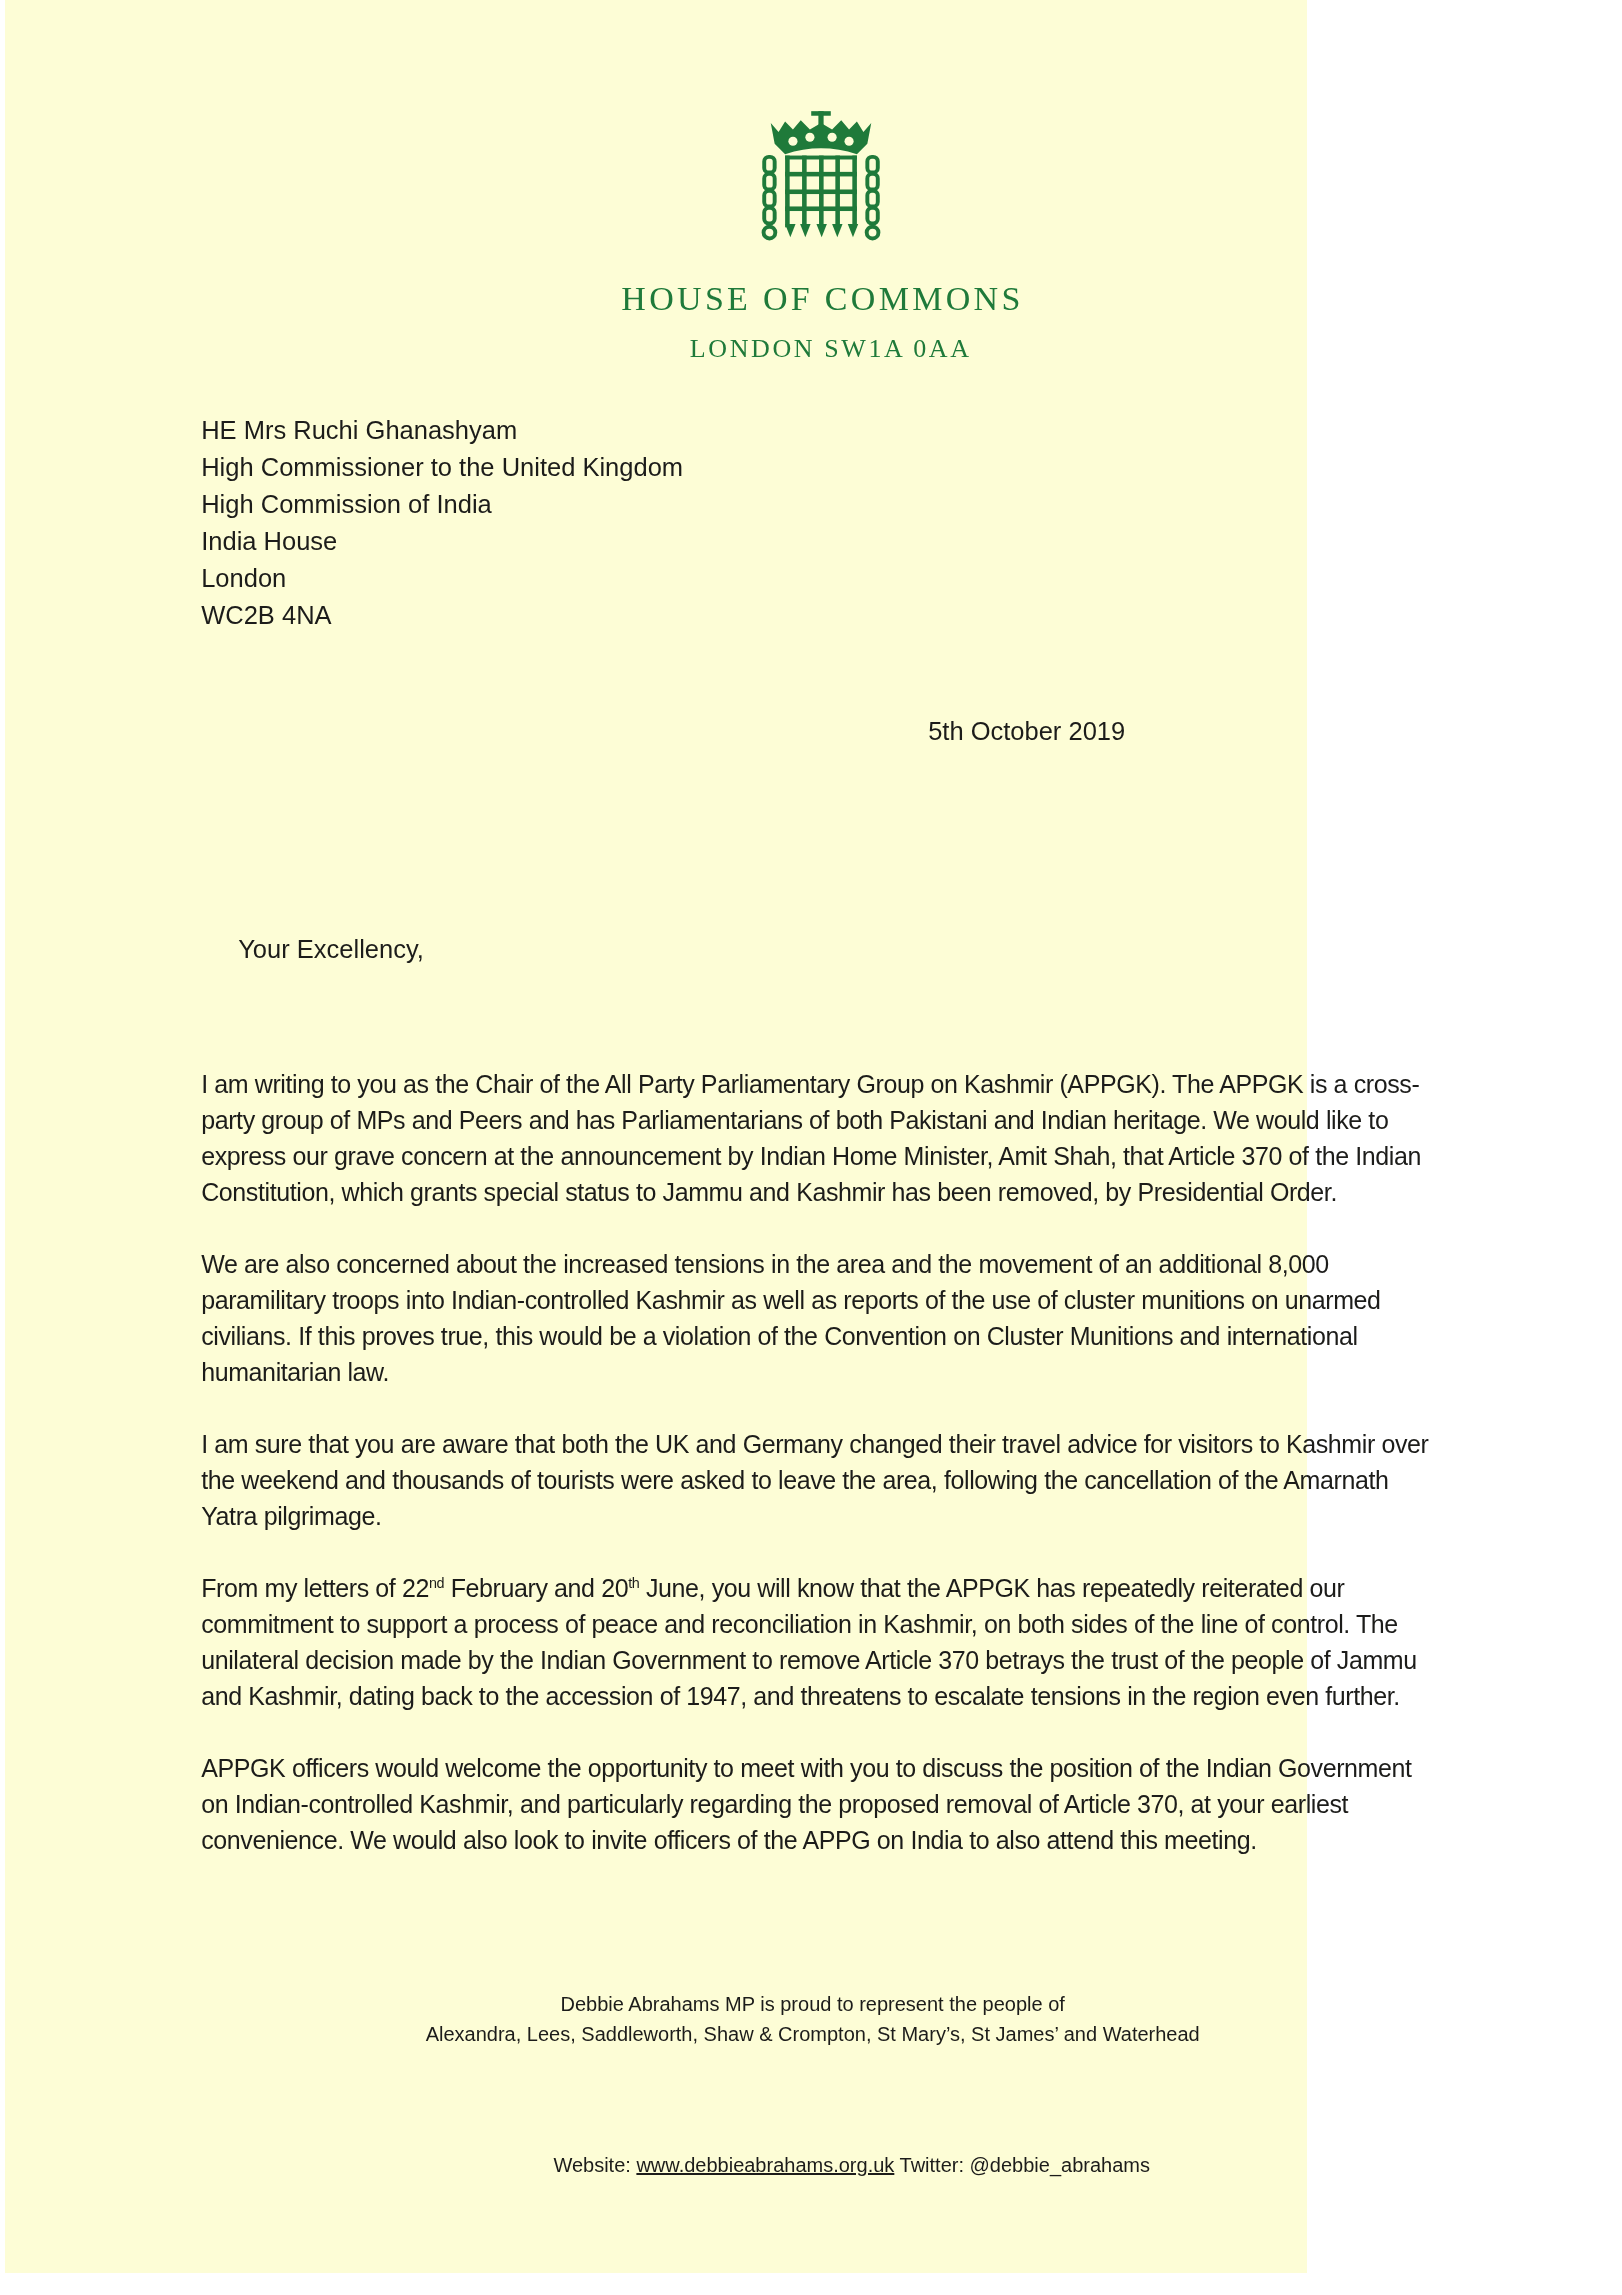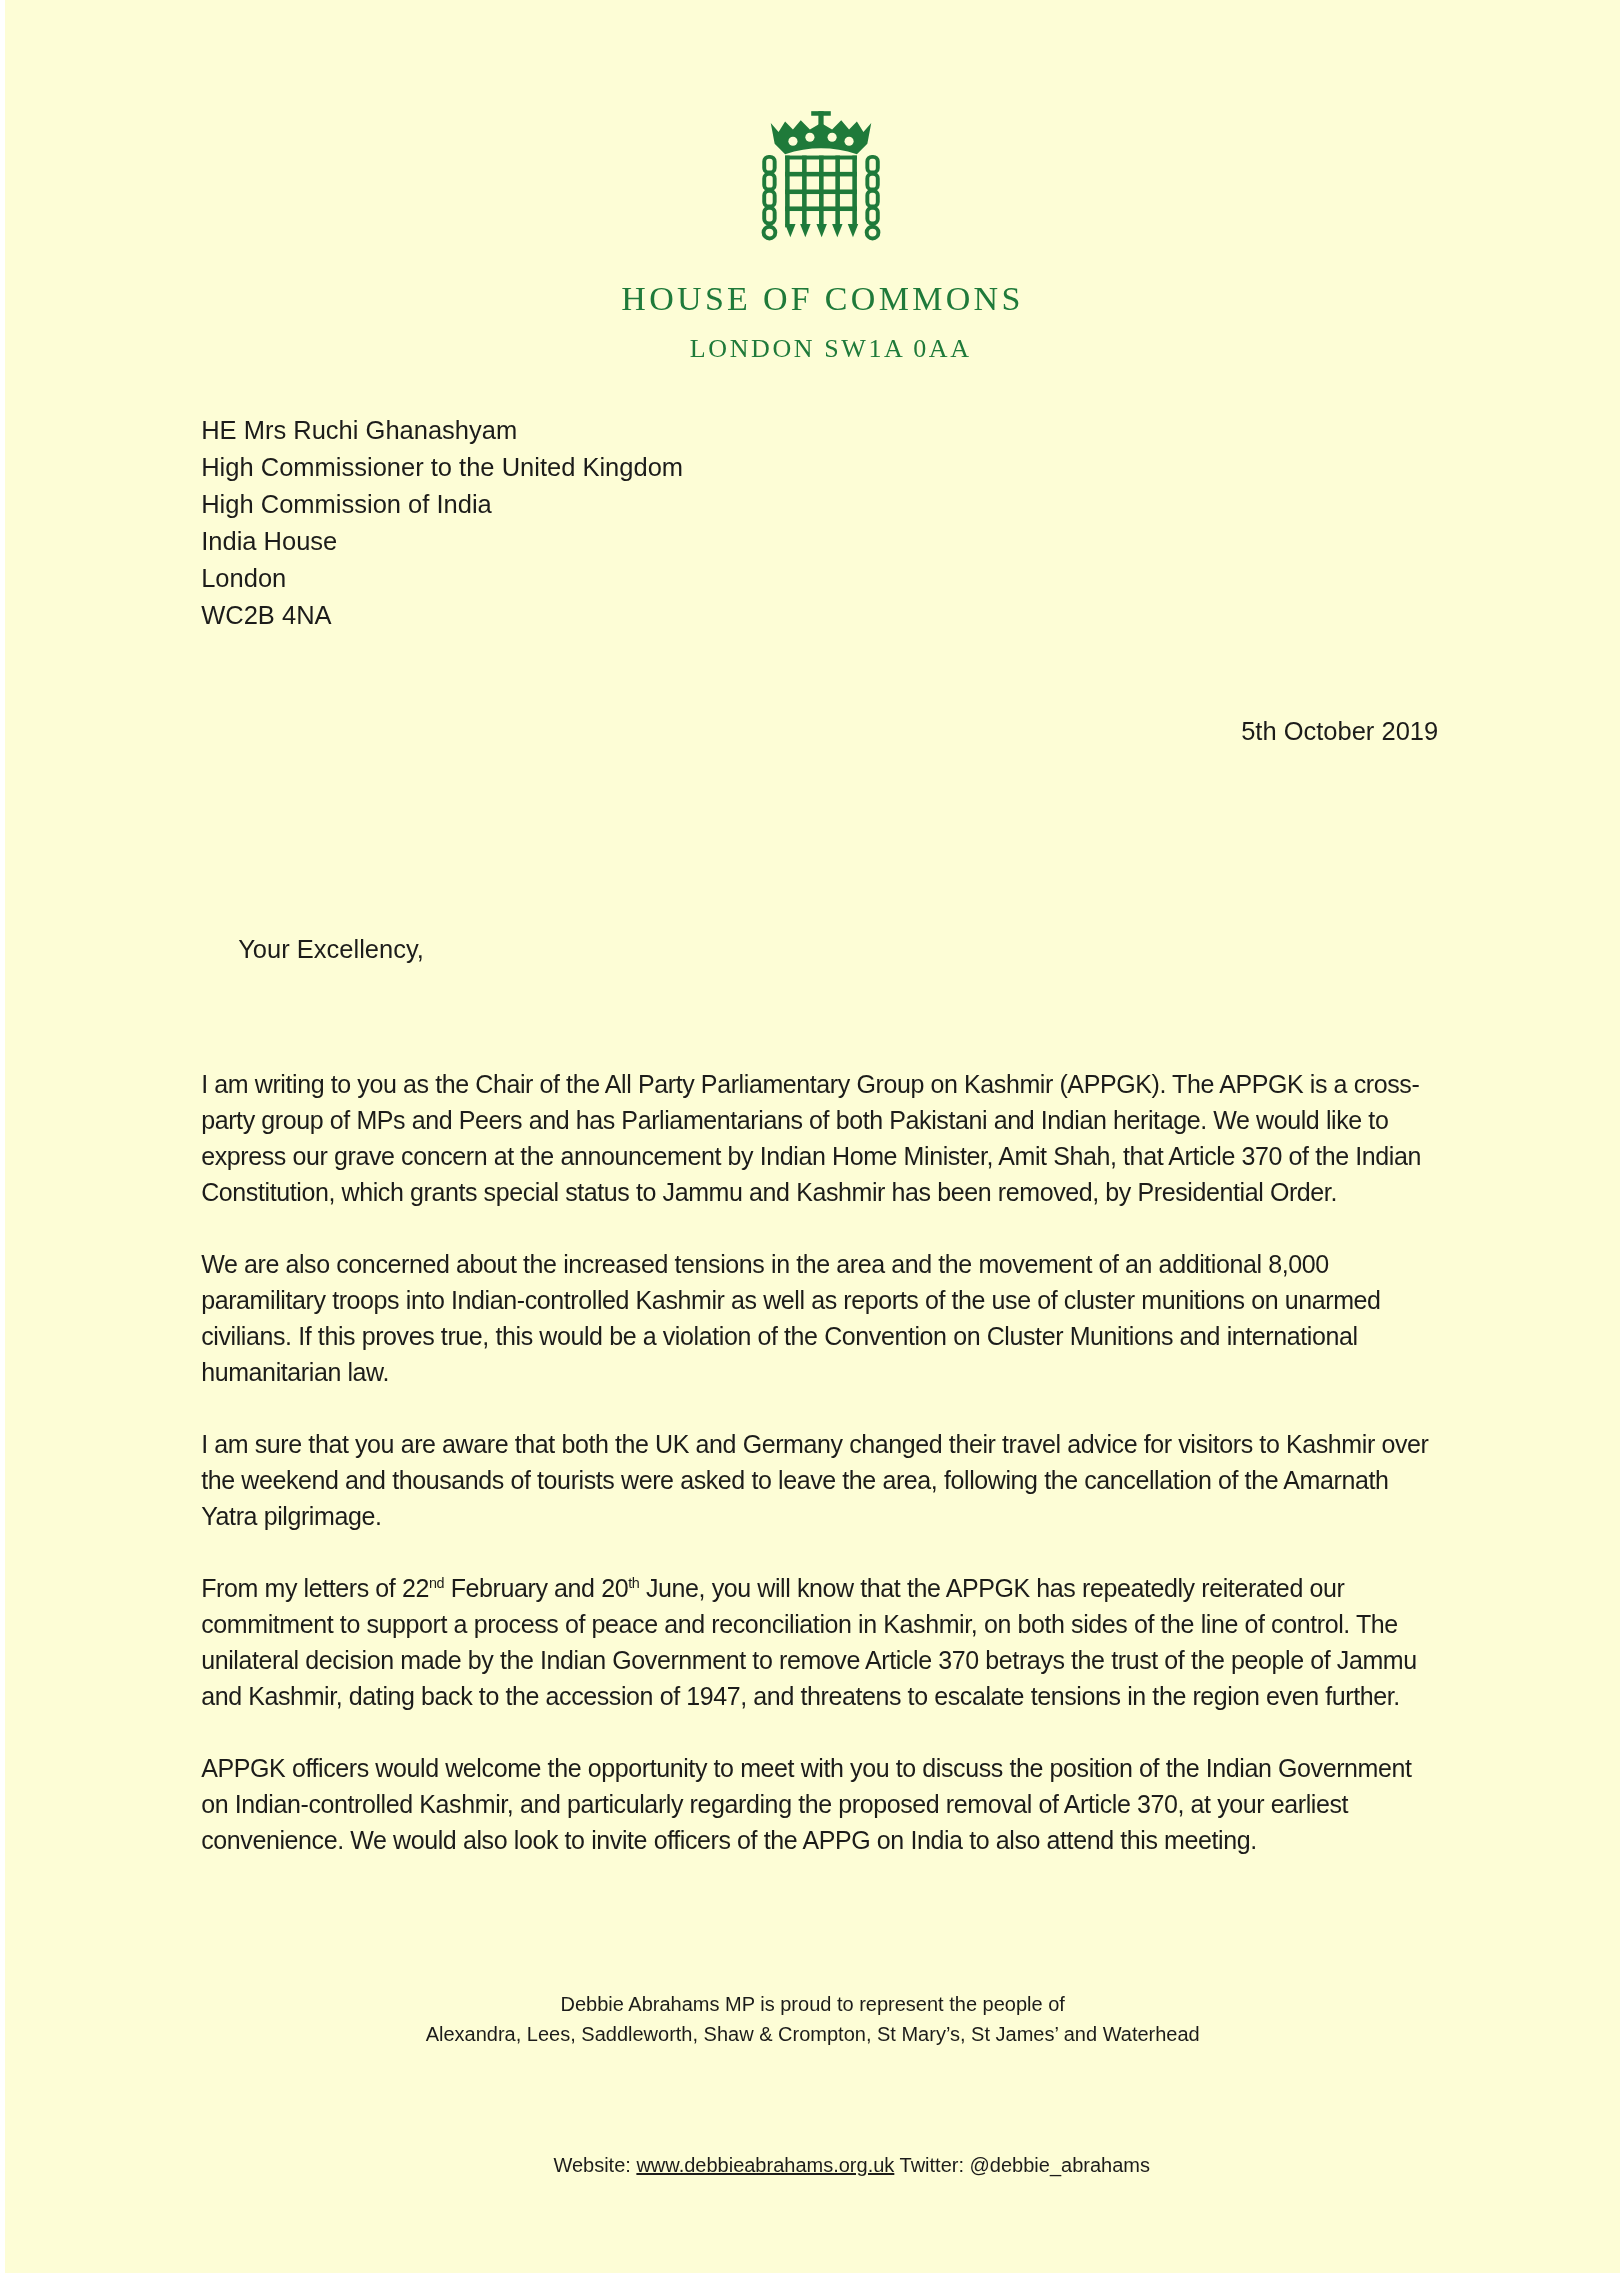--- a/index.html
+++ b/index.html
@@ -10,21 +10,21 @@
   body {
     width: 1622px;
     height: 2295px;
     position: relative;
     overflow: hidden;
   }
   .page {
     position: absolute;
     left: 5.2px;
     top: 0;
-    width: 1615px;
+    width: 1302px;
     height: 2273px;
     background: #fdfdd6;
   }
   .crest {
     position: absolute;
     left: 754px;
     top: 103px;
     width: 124px;
     height: 141px;
   }

